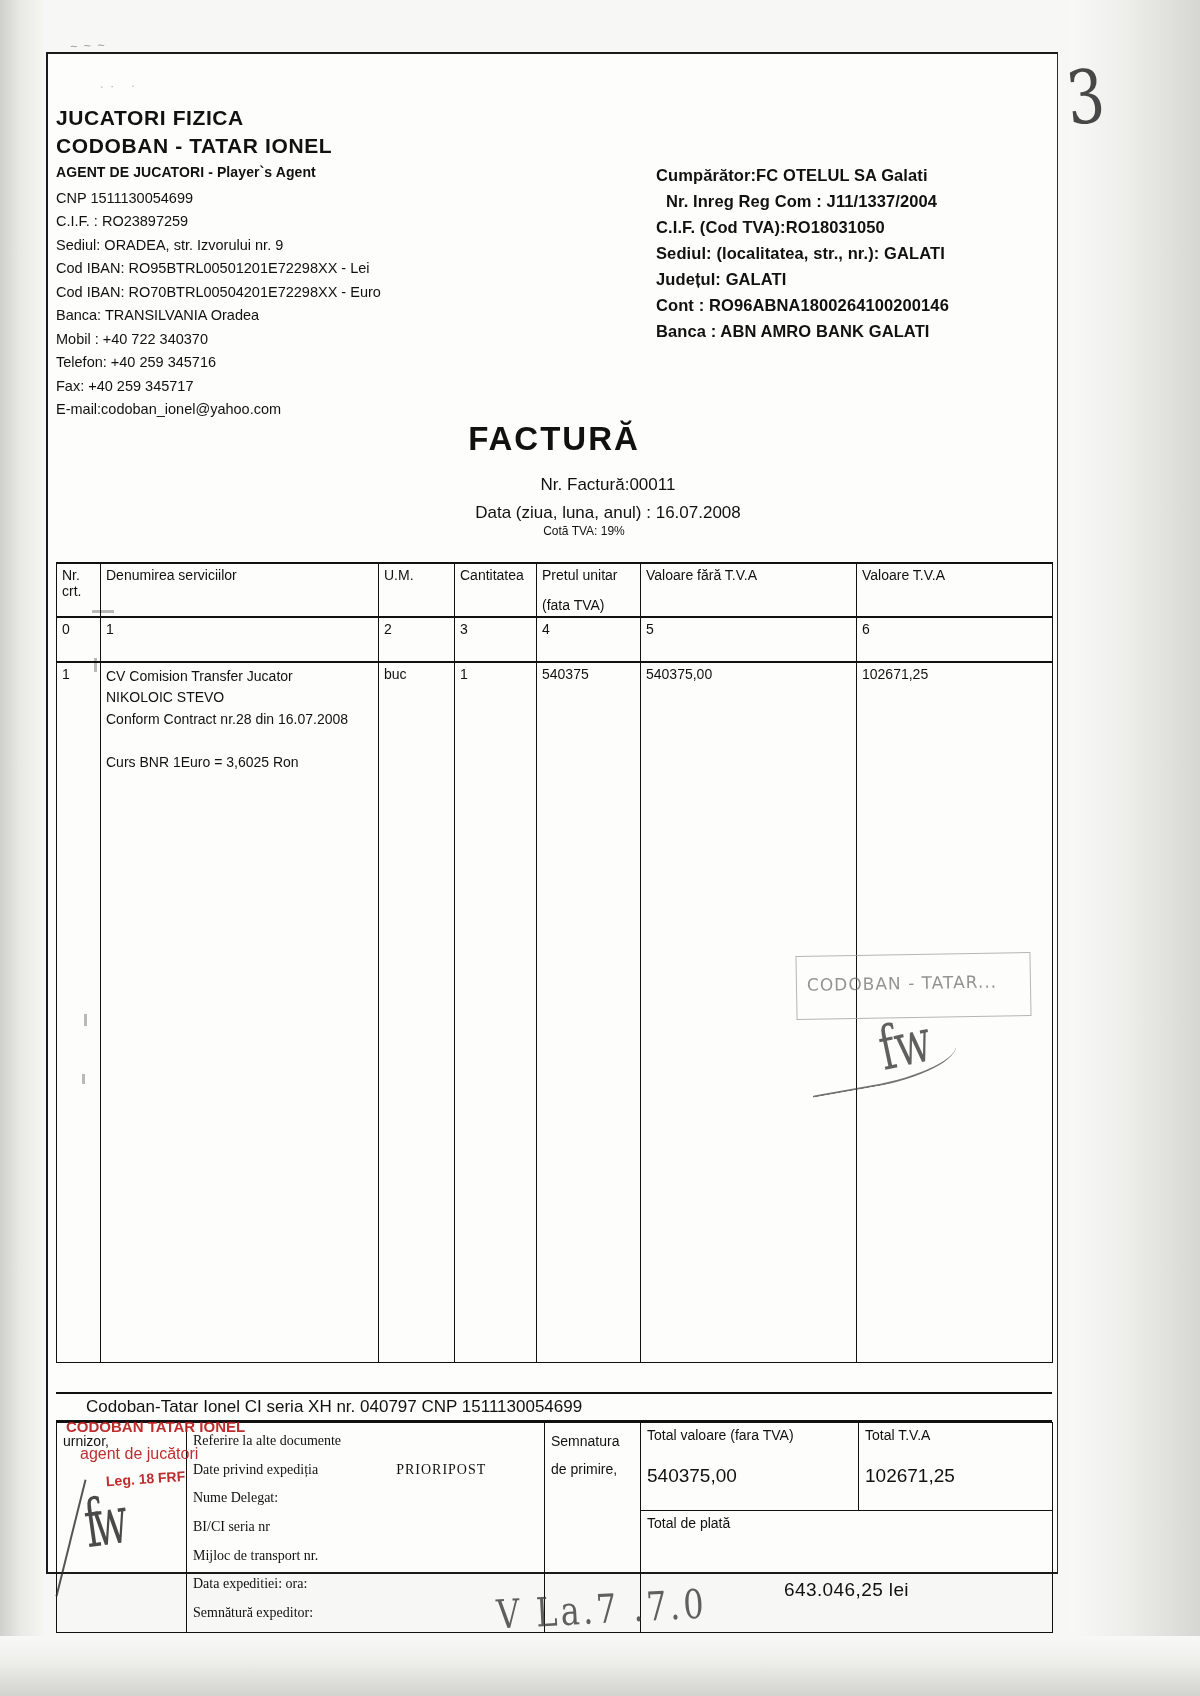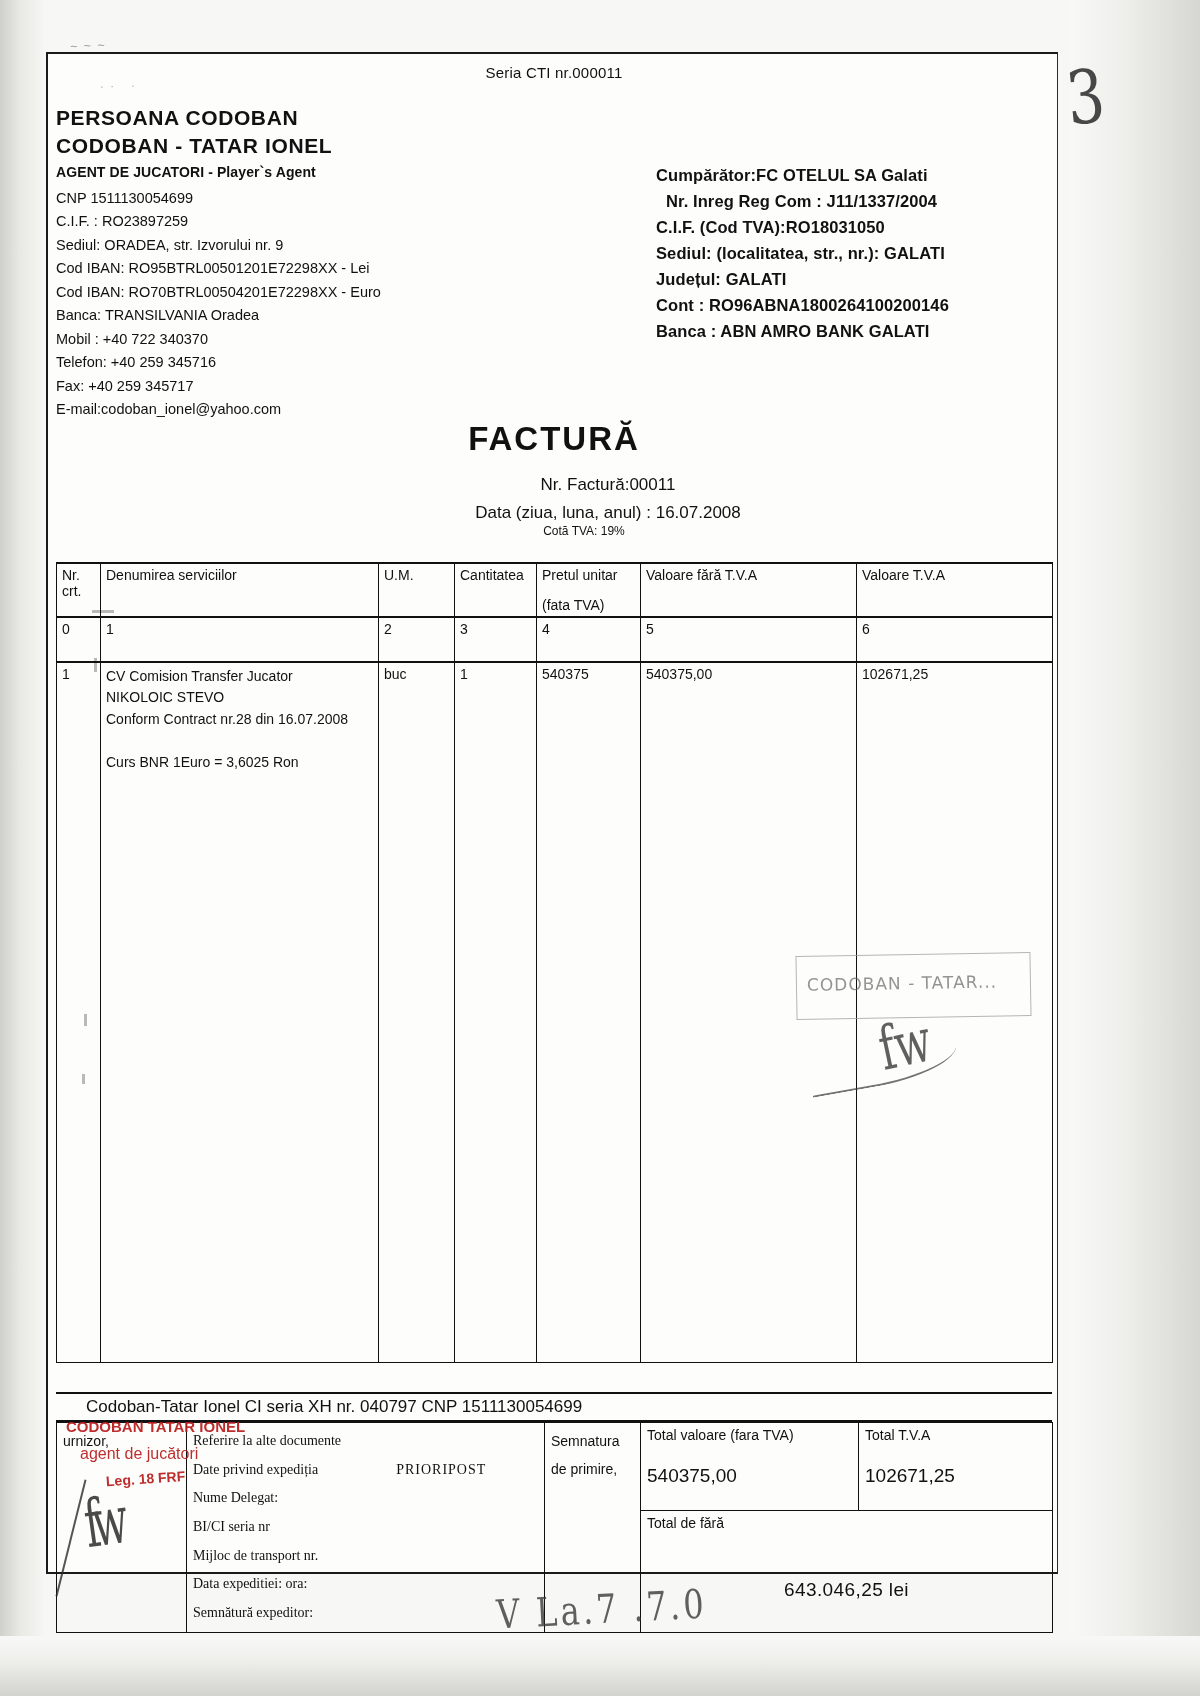--- a/index.html
+++ b/index.html
@@ -366,25 +366,24 @@
   <div class="scan-edge-right"></div>
   <div class="scan-edge-bottom"></div>
 </div>
 
 <div class="doc">
   <div class="inner">
 
     <div class="scribble-top">~~~</div>
     <div class="scribble-top2">..  .</div>
 
-    <div class="serial">Seria CTI nr.000011</div>
     <div class="hand-three">3</div>
 
     <div class="seller">
-      <div class="l1">PERSOANA  CODOBAN</div>
+      <div class="l1">JUCATORI  FIZICA</div>
       <div class="l2">CODOBAN - TATAR  IONEL</div>
       <div class="l3">AGENT DE JUCATORI - Player`s Agent</div>
       <div class="line">CNP  1511130054699</div>
       <div class="line">C.I.F. : RO23897259</div>
       <div class="line">Sediul: ORADEA, str. Izvorului nr. 9</div>
       <div class="line">Cod IBAN: RO95BTRL00501201E72298XX - Lei</div>
       <div class="line">Cod IBAN: RO70BTRL00504201E72298XX - Euro</div>
       <div class="line">Banca: TRANSILVANIA Oradea</div>
       <div class="line">Mobil :    +40 722 340370</div>
       <div class="line">Telefon: +40 259 345716</div>
@@ -491,21 +490,21 @@
           <span>Total valoare (fara TVA)</span>
           <span class="tot-val">540375,00</span>
         </td>
         <td class="f-tva">
           <span>Total T.V.A</span>
           <span class="tot-val">102671,25</span>
         </td>
       </tr>
       <tr>
         <td colspan="2">
-          <span class="tot-plata-label">Total de fără</span>
+          <span class="tot-plata-label">Total de plată</span>
           <span class="tot-plata-amount">643.046,25 lei</span>
         </td>
       </tr>
     </tbody>
       </table>
 
     <div class="sig-seller">
       <div>CODOBAN TATAR IONEL</div>
       <div class="s2">agent de jucători</div>
       <div class="s3">Leg. 18 FRF</div>

